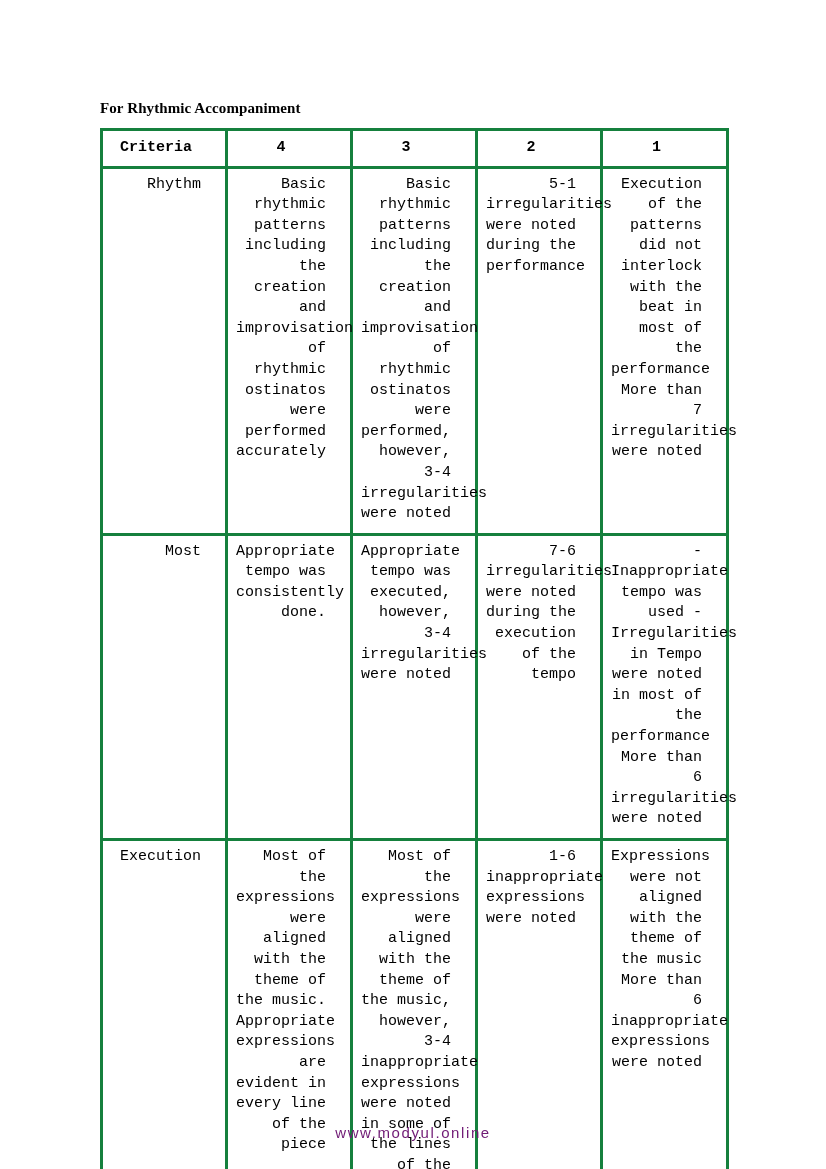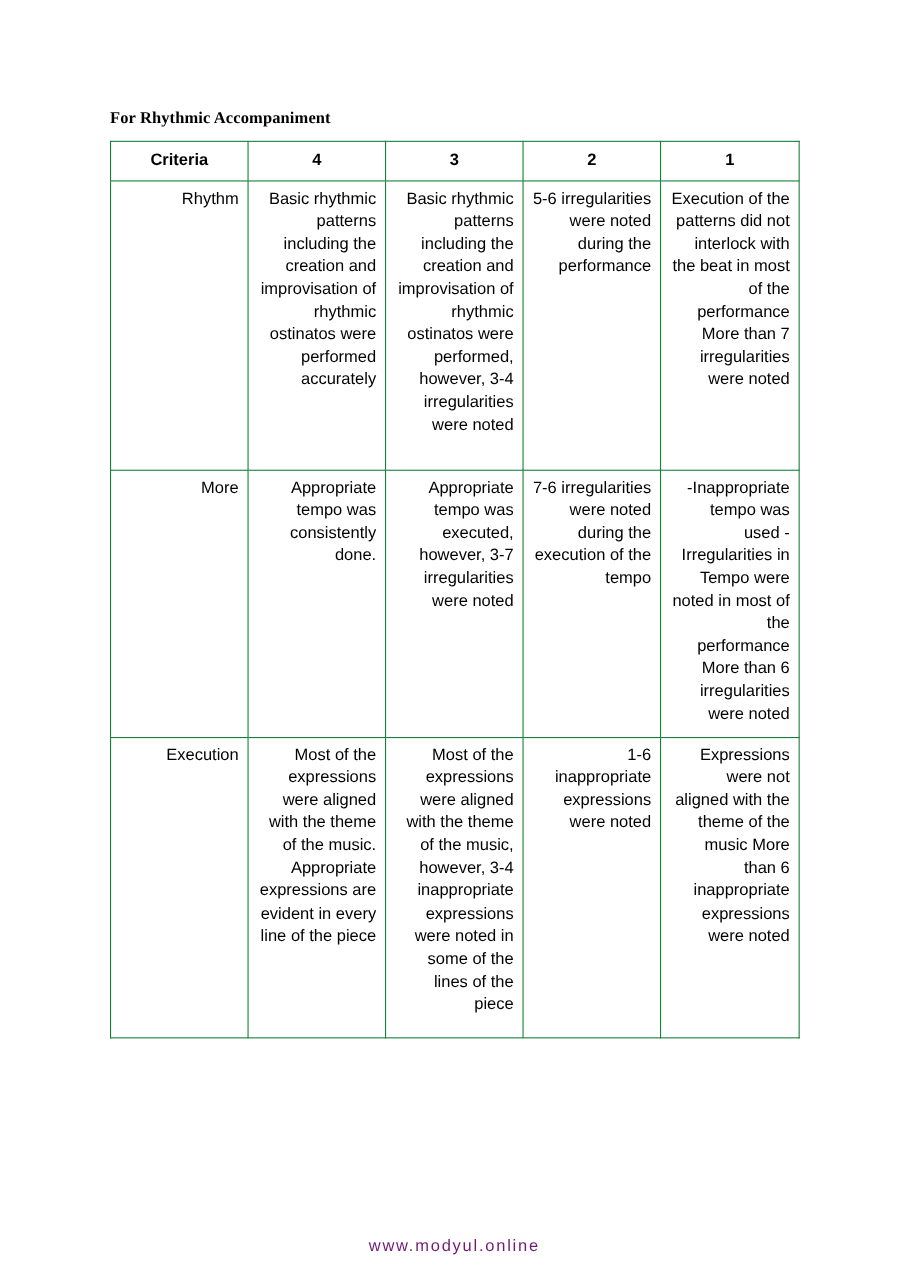--- a/index.html
+++ b/index.html
@@ -34,26 +34,26 @@
   }
   table.rubric {
     position: absolute;
     left: 100px;
     top: 128px;
     width: 626px;
     border-collapse: collapse;
     table-layout: fixed;
   }
   table.rubric td, table.rubric th {
-    border: 1px solid #15803d;
+    border: 3px solid #15803d;
     vertical-align: top;
-    padding: 6px 8px 8px 8px;
+    padding: 6px 24px 8px 8px;
     font-size: 15px;
     line-height: 20.6px;
-    font-family: Liberation Sans, sans-serif;
+    font-family: Liberation Mono, monospace;
     font-weight: normal;
     text-align: left;
   }
   table.rubric thead th {
     text-align: center;
     font-weight: bold;
     padding-top: 7px;
     padding-bottom: 7px;
     height: 16px;
   }
@@ -122,35 +122,35 @@
         <td>
             <span class="cell-text">Rhythm</span>
           </td>
         <td>
             <span class="cell-text">Basic rhythmic patterns including the creation and improvisation of rhythmic ostinatos were performed accurately</span>
           </td>
         <td>
             <span class="cell-text">Basic rhythmic patterns including the creation and improvisation of rhythmic ostinatos were performed, however, 3-4 irregularities were noted</span>
           </td>
         <td>
-            <span class="cell-text">5-6 irregularities were noted during the performance</span>
+            <span class="cell-text">5-1 irregularities were noted during the performance</span>
           </td>
         <td>
             <span class="cell-text">Execution of the patterns did not interlock with the beat in most of the performance More than 7 irregularities were noted</span>
           </td>
       </tr>
       <tr class="row-tempo">
         <td>
-            <span class="cell-text">More</span>
+            <span class="cell-text">Most</span>
           </td>
         <td>
             <span class="cell-text">Appropriate tempo was consistently done.</span>
           </td>
         <td>
-            <span class="cell-text">Appropriate tempo was executed, however, 3-7 irregularities were noted</span>
+            <span class="cell-text">Appropriate tempo was executed, however, 3-4 irregularities were noted</span>
           </td>
         <td>
             <span class="cell-text">7-6 irregularities were noted during the execution of the tempo</span>
           </td>
         <td>
             <span class="cell-text">-Inappropriate tempo was used - Irregularities in Tempo were noted in most of the performance More than 6 irregularities were noted</span>
           </td>
       </tr>
       <tr class="row-expression">
         <td>

